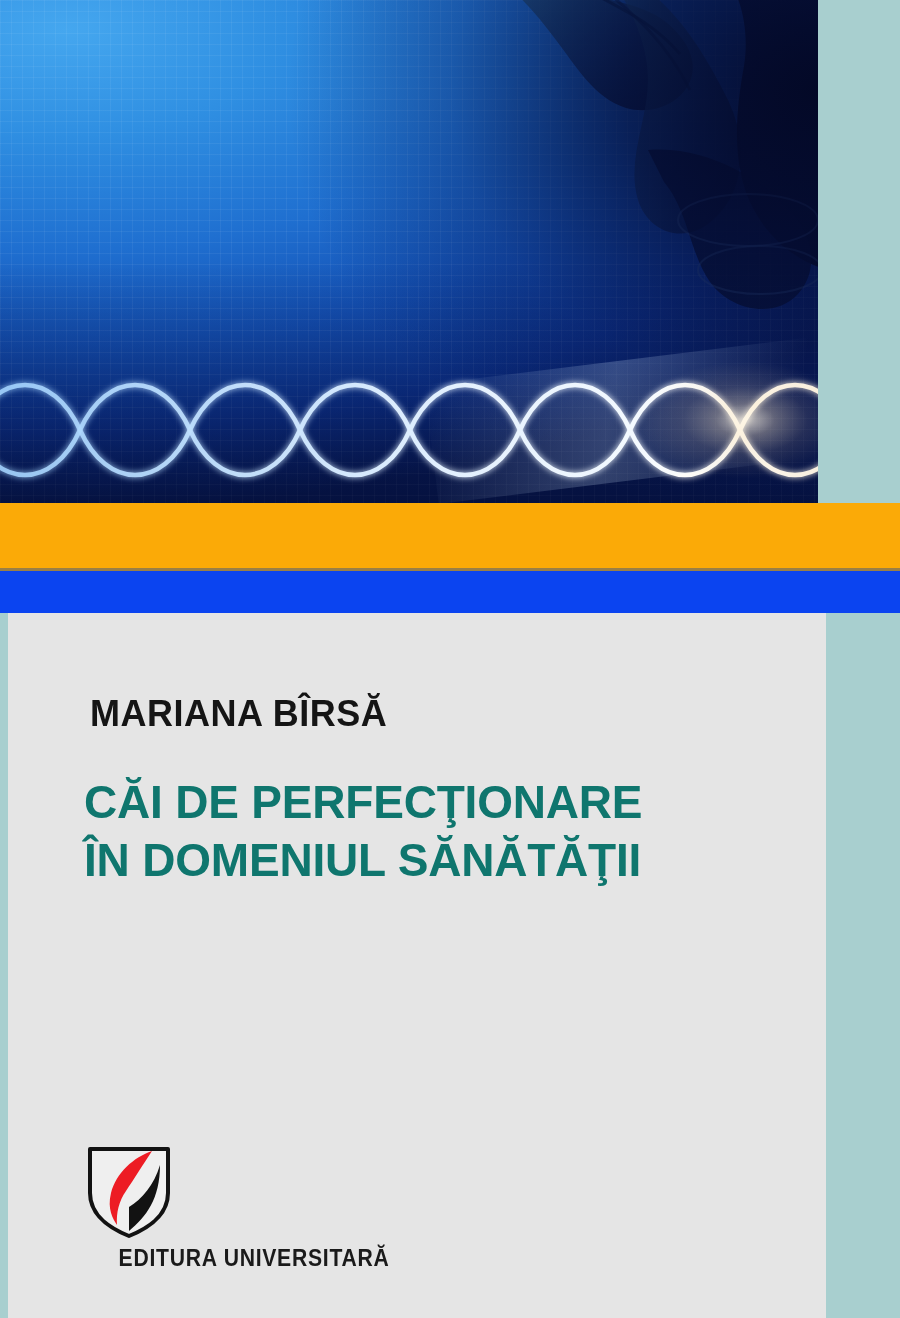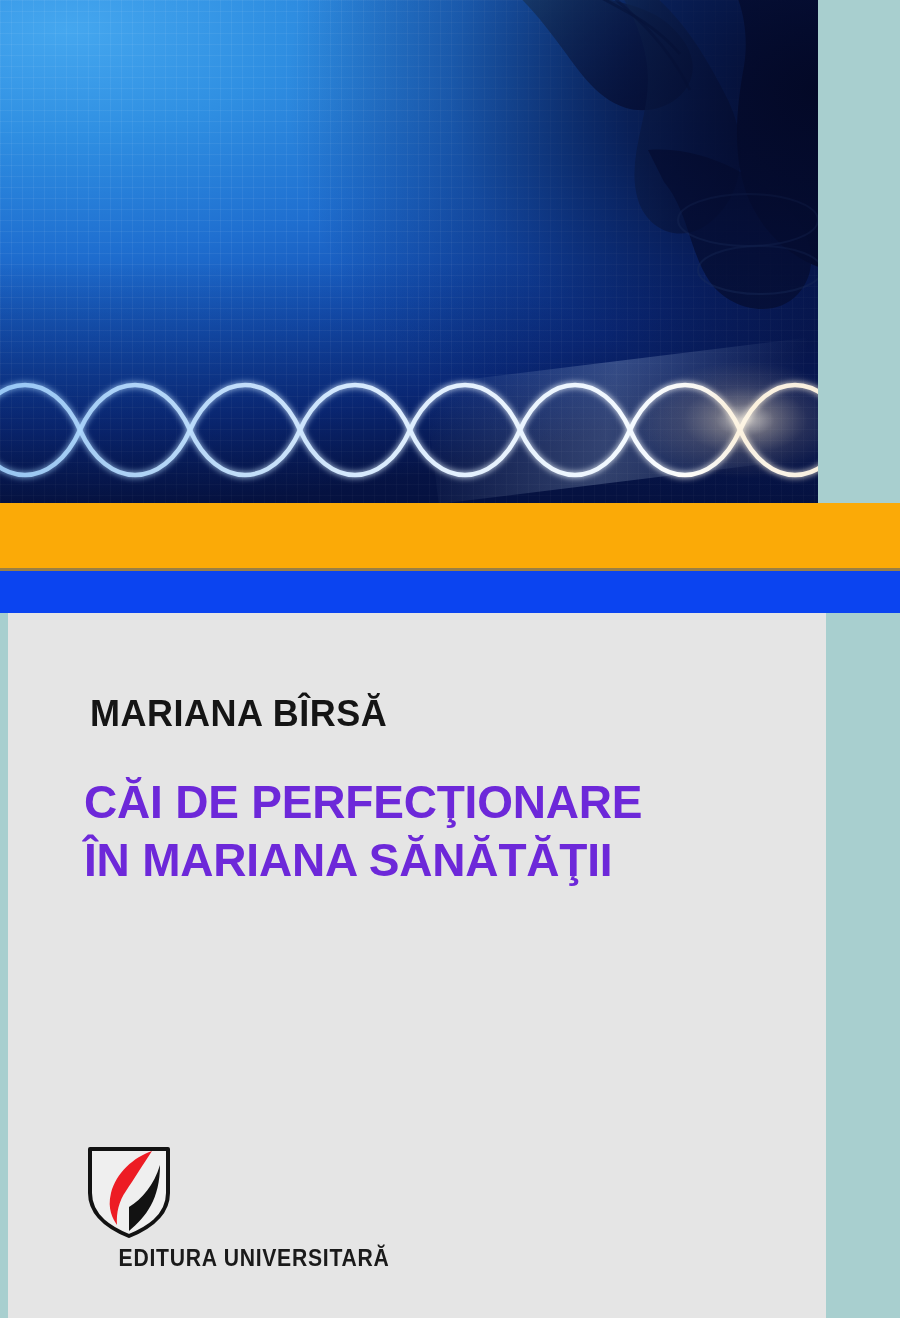--- a/index.html
+++ b/index.html
@@ -148,21 +148,21 @@
     position: absolute;
     left: 76px;
     top: 160px;
     width: 730px;
   }
   .title-line {
     font-size: 46px;
     line-height: 58px;
     font-weight: 700;
     letter-spacing: -0.2px;
-    color: #6d28d9;
+    color: #0f766e;
     white-space: nowrap;
   }
 
   
   .publisher {
     position: absolute;
     left: 78px;
     top: 530px;
     width: 330px;
     text-align: right;
@@ -281,21 +281,21 @@
   <div class="band-orange"></div>
   <div class="band-divider"></div>
   <div class="band-blue"></div>
 
   <div class="panel">
 
     <div class="author">MARIANA BÎRSĂ</div>
 
     <div class="title">
       <div class="title-line">CĂI DE PERFECŢIONARE</div>
-      <div class="title-line">ÎN MARIANA SĂNĂTĂŢII</div>
+      <div class="title-line">ÎN DOMENIUL SĂNĂTĂŢII</div>
     </div>
 
     <div class="publisher">
       <svg class="logo-shield" viewBox="0 0 86 96">
         <path d="M4 6 H82 V50 C82 74, 60 86, 43 93 C26 86, 4 74, 4 50 Z" fill="#efefef" stroke="#121212" stroke-width="4" stroke-linejoin="round"></path>
         <path d="M74 22 C74 56, 60 74, 43 88 L43 64 C56 56, 68 42, 74 22 Z" fill="#121212"></path>
         <path d="M66 8 C48 14, 30 30, 25 50 C21 66, 27 76, 31 82 C30 70, 33 58, 40 48 C48 36, 58 20, 66 8 Z" fill="#ed1c24"></path>
       </svg>
       <div class="publisher-name">EDITURA UNIVERSITARĂ</div>
     </div>

